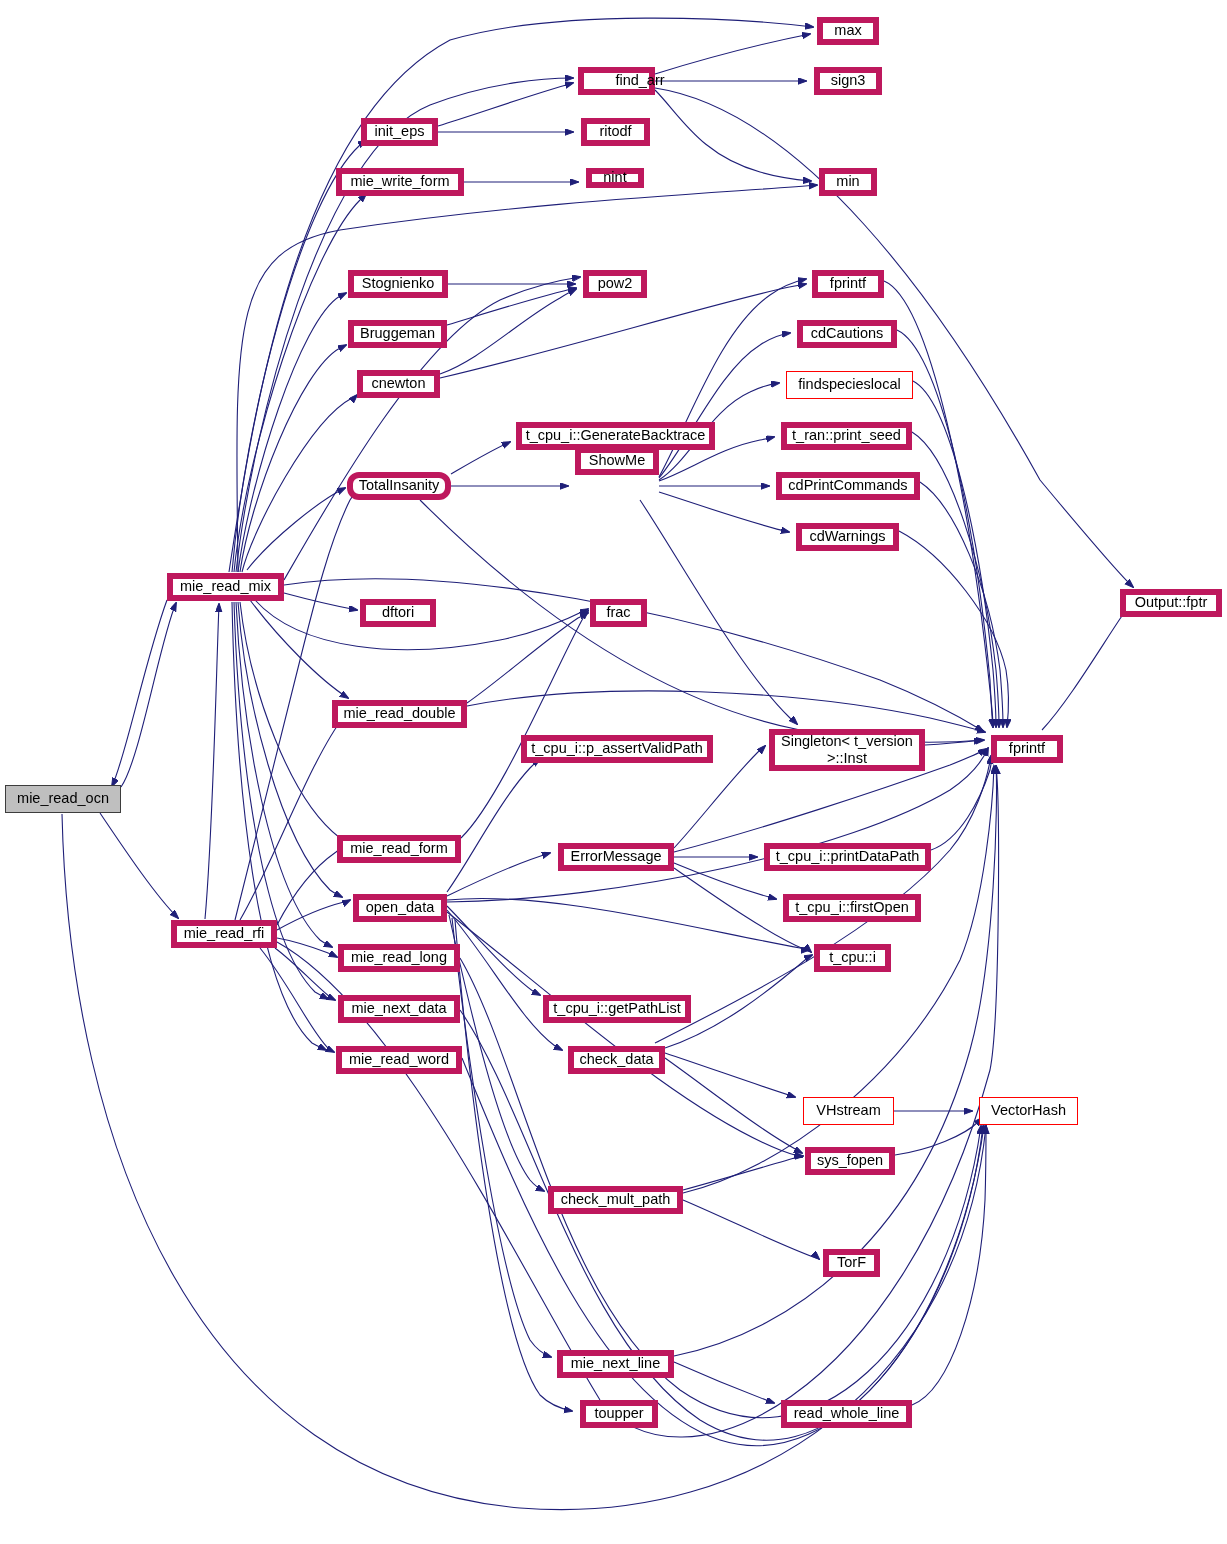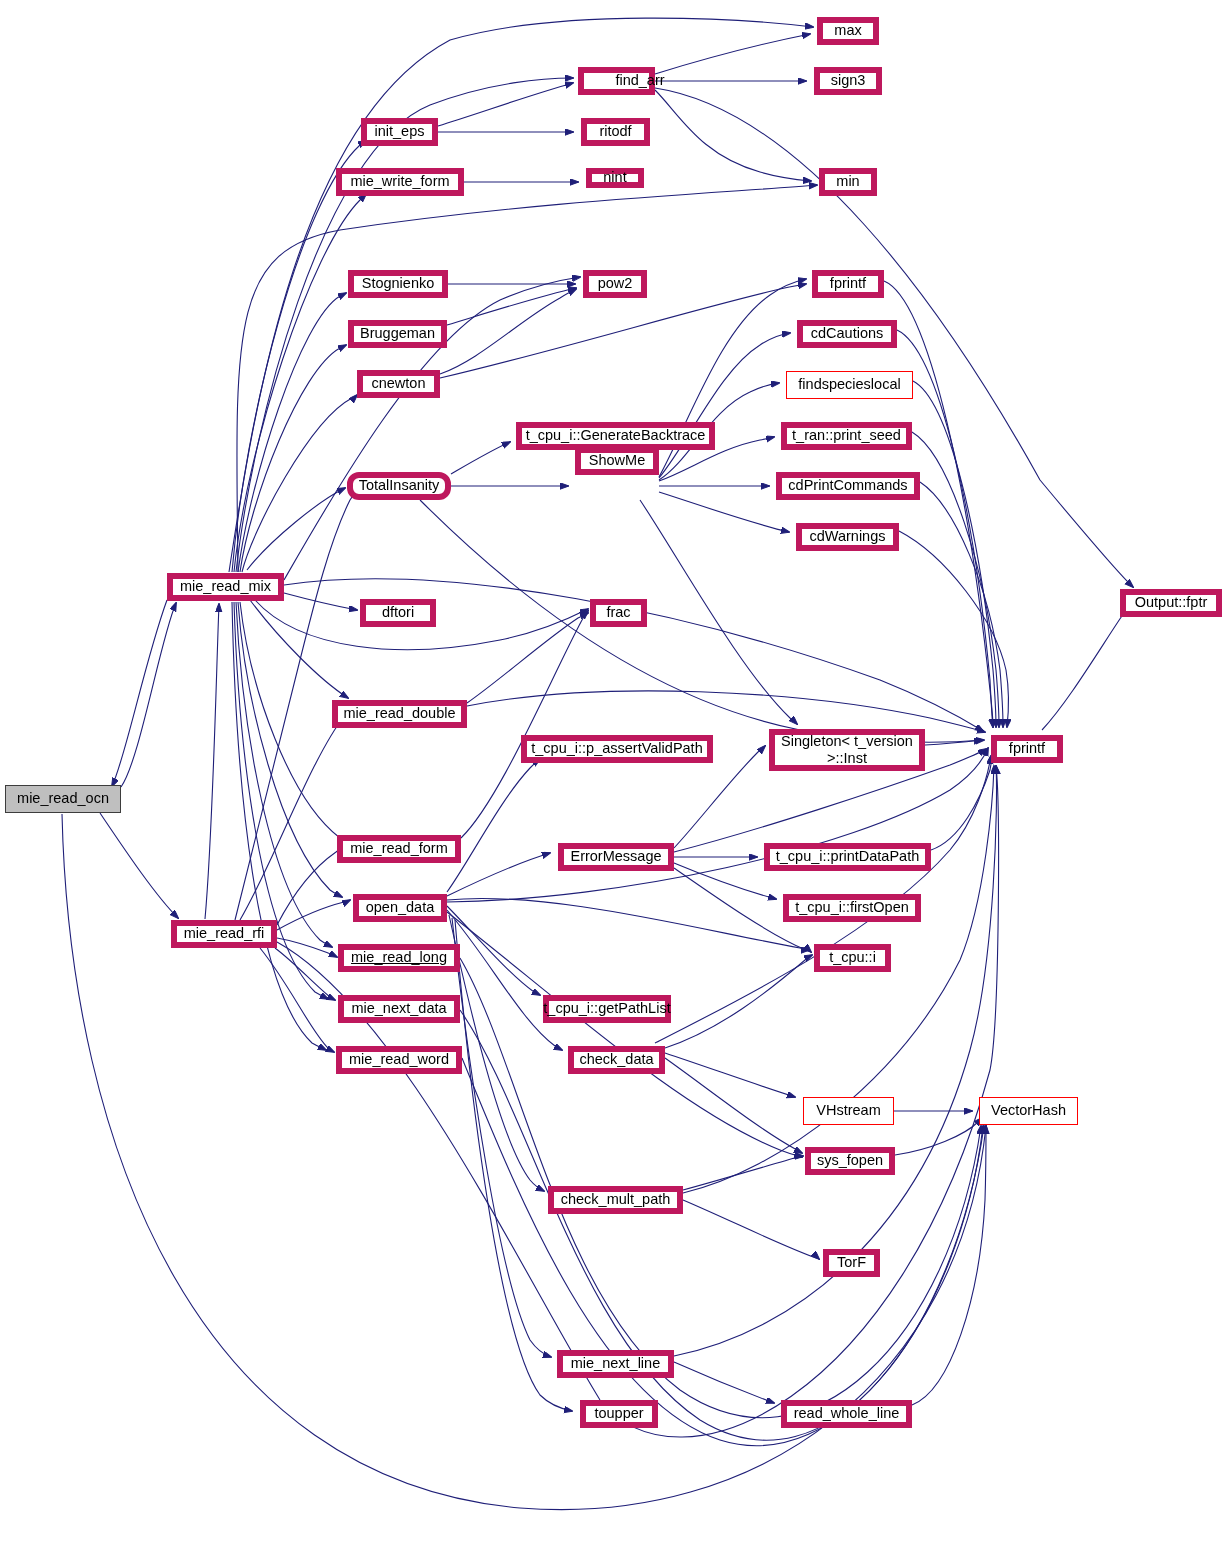--- a/index.html
+++ b/index.html
@@ -231,24 +231,24 @@
       <div class="node two-line" style="left: 769px; top: 729px; width: 156px; height: 42px;">Singleton&lt; t_version
 &gt;::Inst</div>
       <div class="node" style="left: 991px; top: 735px; width: 72px; height: 28px;">fprintf</div>
       <div class="node current" style="left: 5px; top: 785px; width: 116px; height: 28px;">mie_read_ocn</div>
       <div class="node" style="left: 337px; top: 835px; width: 124px; height: 28px;">mie_read_form</div>
       <div class="node" style="left: 558px; top: 843px; width: 116px; height: 28px;">ErrorMessage</div>
       <div class="node" style="left: 764px; top: 843px; width: 167px; height: 28px;">t_cpu_i::printDataPath</div>
       <div class="node" style="left: 353px; top: 894px; width: 94px; height: 28px;">open_data</div>
       <div class="node" style="left: 171px; top: 920px; width: 106px; height: 28px;">mie_read_rfi</div>
       <div class="node" style="left: 783px; top: 894px; width: 138px; height: 28px;">t_cpu_i::firstOpen</div>
-      <div class="node" style="left: 338px; top: 944px; width: 122px; height: 28px; text-decoration: underline;">mie_read_long</div>
+      <div class="node" style="left: 338px; top: 944px; width: 122px; height: 28px;">mie_read_long</div>
       <div class="node" style="left: 814px; top: 944px; width: 77px; height: 28px;">t_cpu::i</div>
       <div class="node" style="left: 338px; top: 995px; width: 122px; height: 28px;">mie_next_data</div>
-      <div class="node" style="left: 543px; top: 995px; width: 128px; height: 28px;">t_cpu_i::getPathList</div>
+      <div class="node" style="left: 543px; top: 995px; width: 148px; height: 28px;">t_cpu_i::getPathList</div>
       <div class="node" style="left: 336px; top: 1046px; width: 126px; height: 28px;">mie_read_word</div>
       <div class="node" style="left: 568px; top: 1046px; width: 97px; height: 28px;">check_data</div>
       <div class="node red" style="left: 803px; top: 1097px; width: 91px; height: 28px;">VHstream</div>
       <div class="node red" style="left: 979px; top: 1097px; width: 99px; height: 28px;">VectorHash</div>
       <div class="node" style="left: 805px; top: 1147px; width: 90px; height: 28px;">sys_fopen</div>
       <div class="node" style="left: 548px; top: 1186px; width: 135px; height: 28px;">check_mult_path</div>
       <div class="node" style="left: 823px; top: 1249px; width: 57px; height: 28px;">TorF</div>
       <div class="node" style="left: 557px; top: 1350px; width: 117px; height: 28px;">mie_next_line</div>
       <div class="node" style="left: 580px; top: 1400px; width: 78px; height: 28px;">toupper</div>
       <div class="node" style="left: 781px; top: 1400px; width: 131px; height: 28px;">read_whole_line</div>

